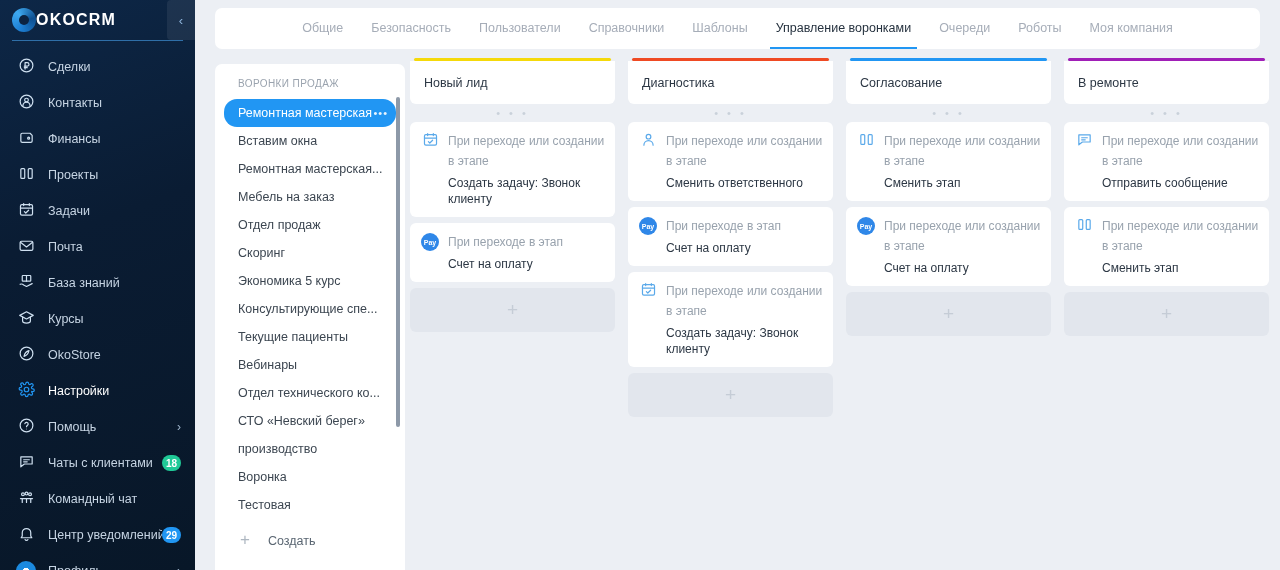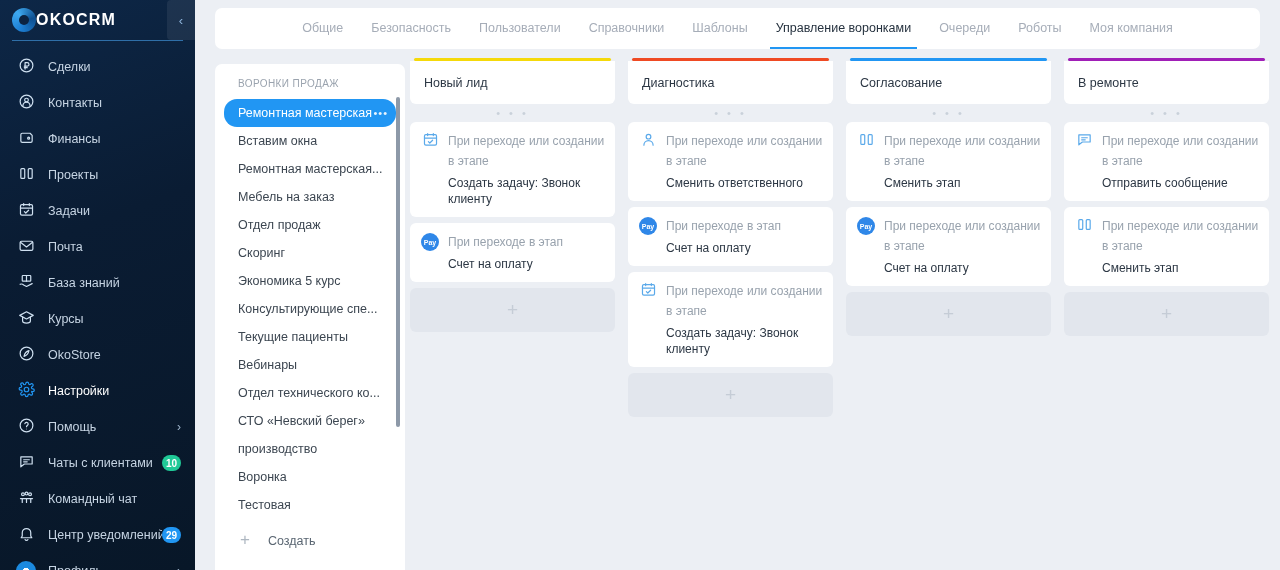--- a/index.html
+++ b/index.html
@@ -323,21 +323,21 @@
         <span class="sb-chev">›</span>
       </div>
       <div class="sb-item">
         <span class="sb-ico">
           <span style="color:inherit"><svg width="17" height="17" viewBox="0 0 24 24" fill="none" stroke="currentColor" stroke-width="1.7" stroke-linecap="round" stroke-linejoin="round">
               <path d="M4 5.5h16v10H9l-5 4z"></path>
               <path d="M8 9.5h8M8 12.5h5"></path>
             </svg></span>
         </span>
         <span class="sb-label">Чаты с клиентами</span>
-        <span class="sb-badge green">10</span>
+        <span class="sb-badge green">18</span>
       </div>
       <div class="sb-item">
         <span class="sb-ico">
           <span style="color:inherit"><svg width="17" height="17" viewBox="0 0 24 24" fill="none" stroke="currentColor" stroke-width="1.7" stroke-linecap="round" stroke-linejoin="round">
               <circle cx="7" cy="7.5" r="2"></circle>
               <circle cx="12" cy="6.5" r="2"></circle>
               <circle cx="17" cy="7.5" r="2"></circle>
               <path d="M3.5 13.5h17"></path>
               <path d="M6 13.5V19M12 13.5V19M18 13.5V19"></path>
             </svg></span>

